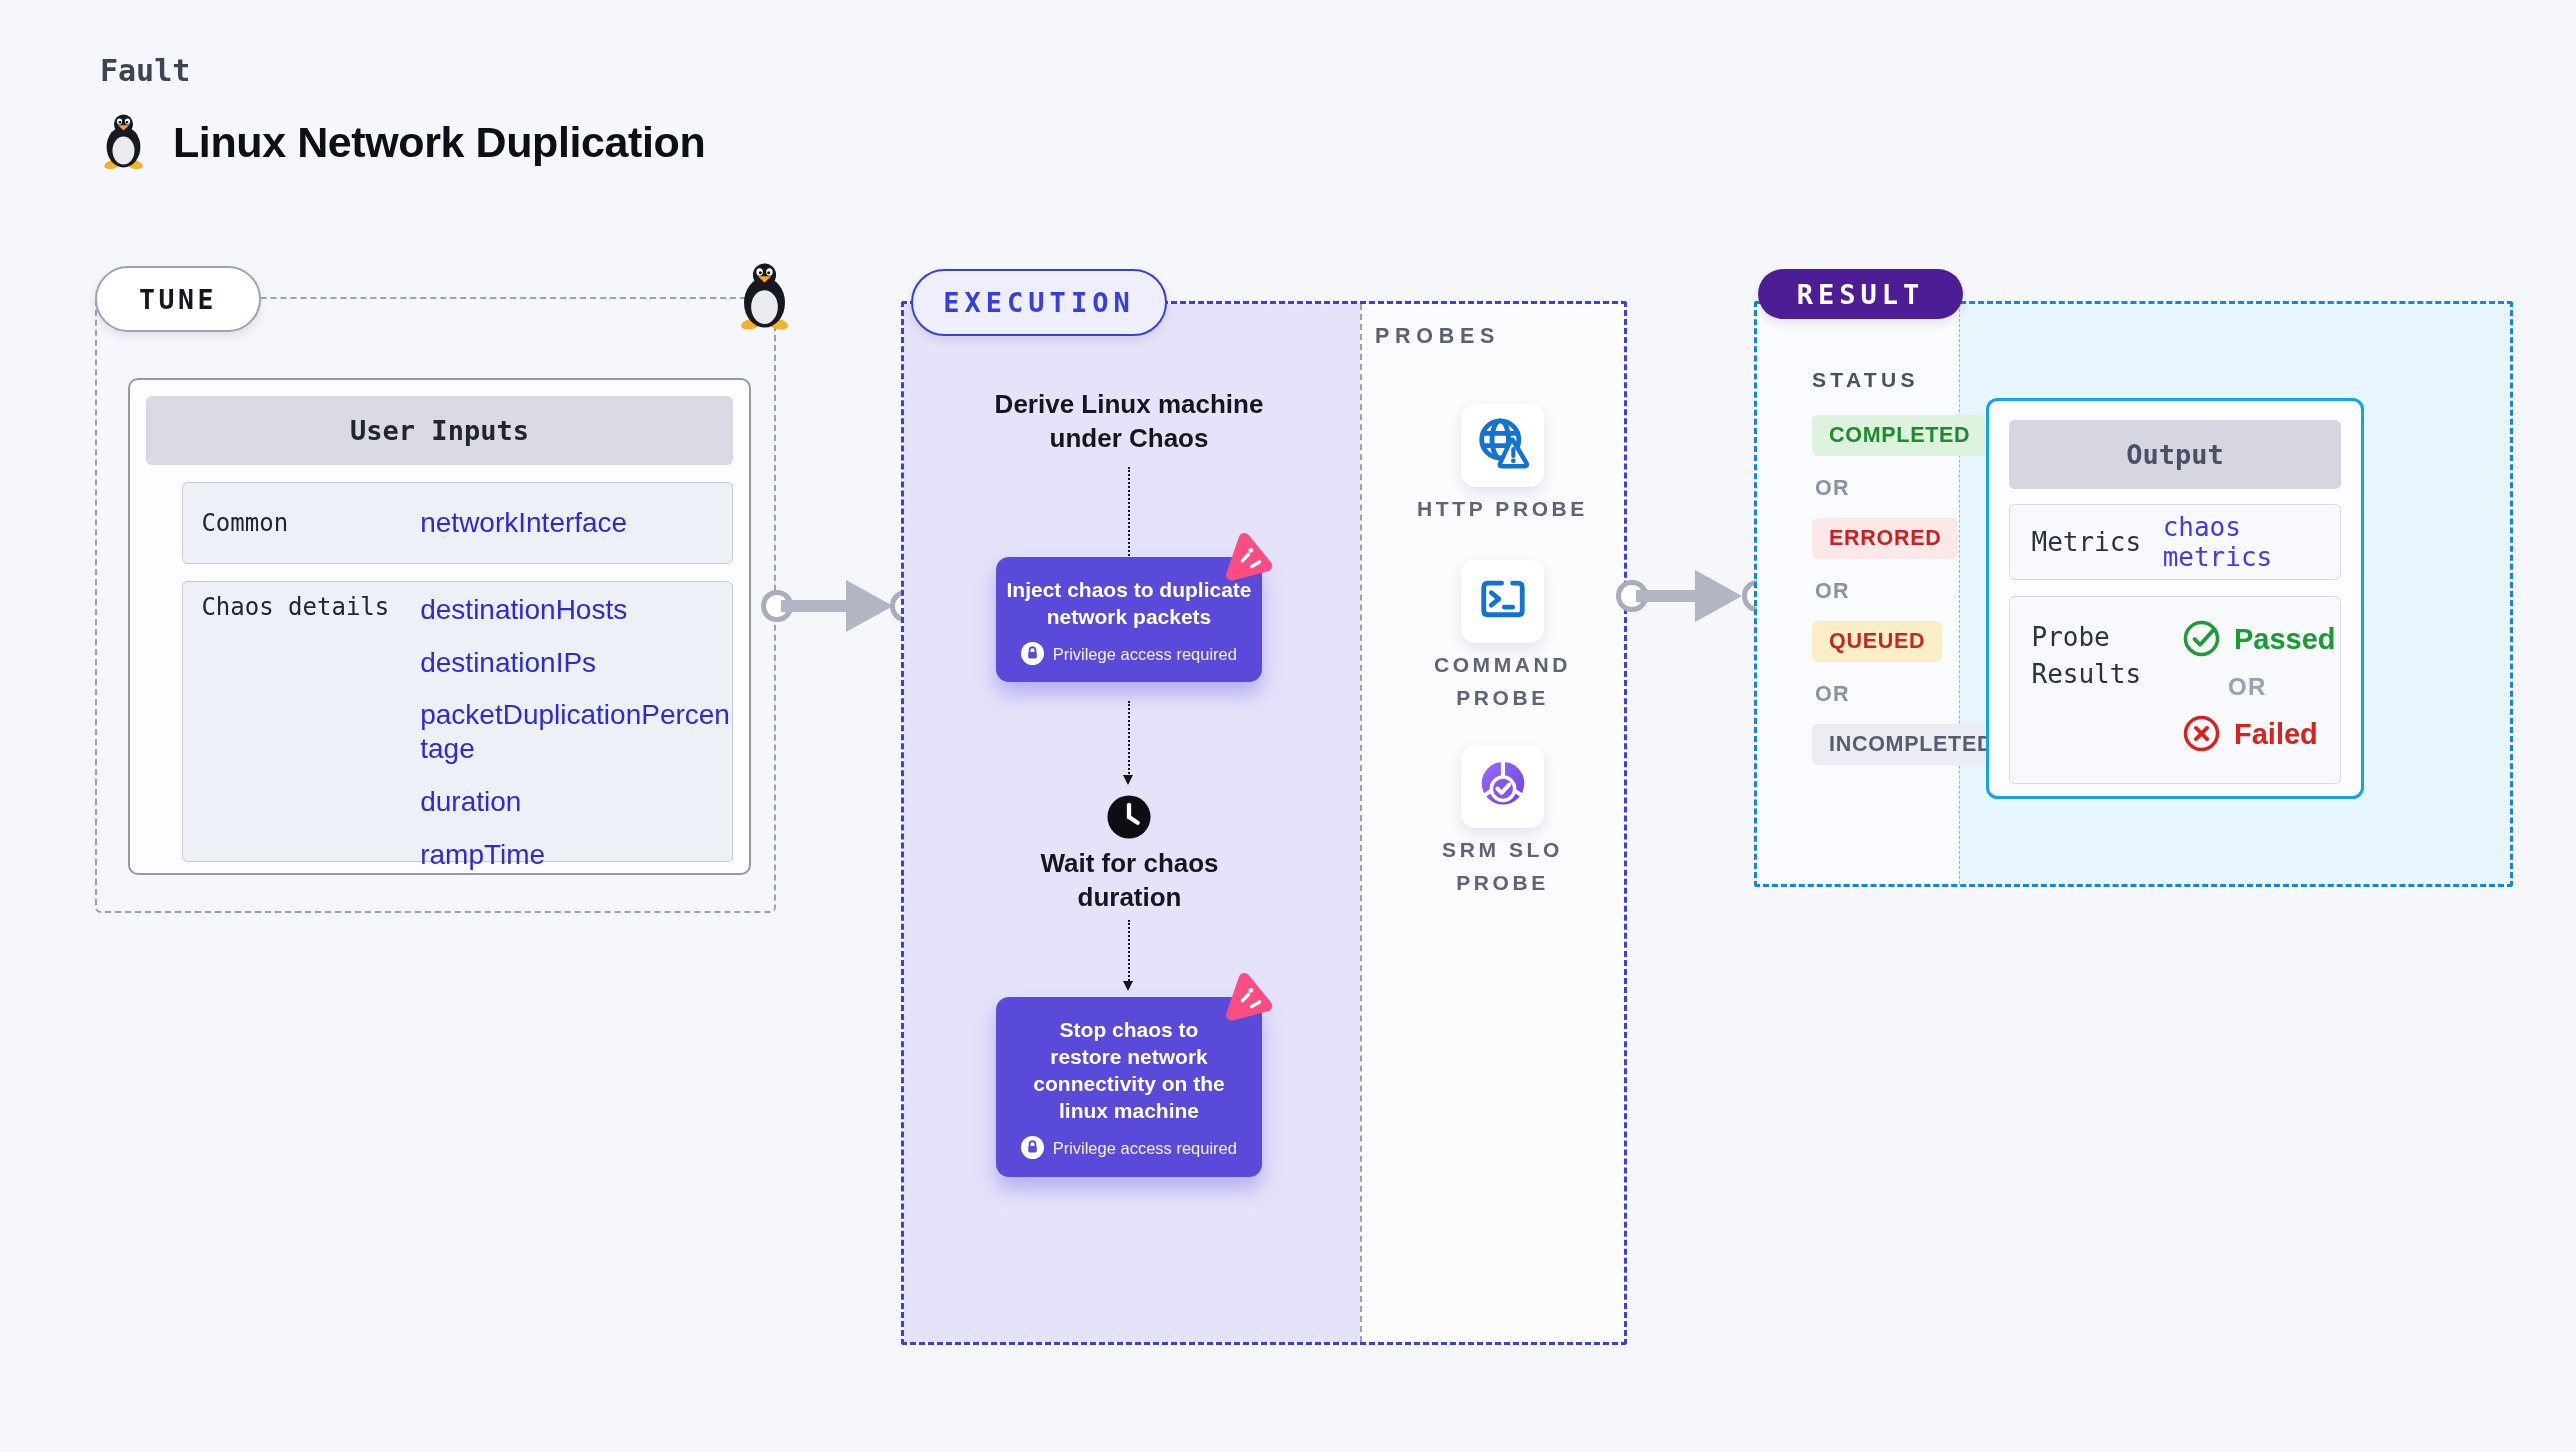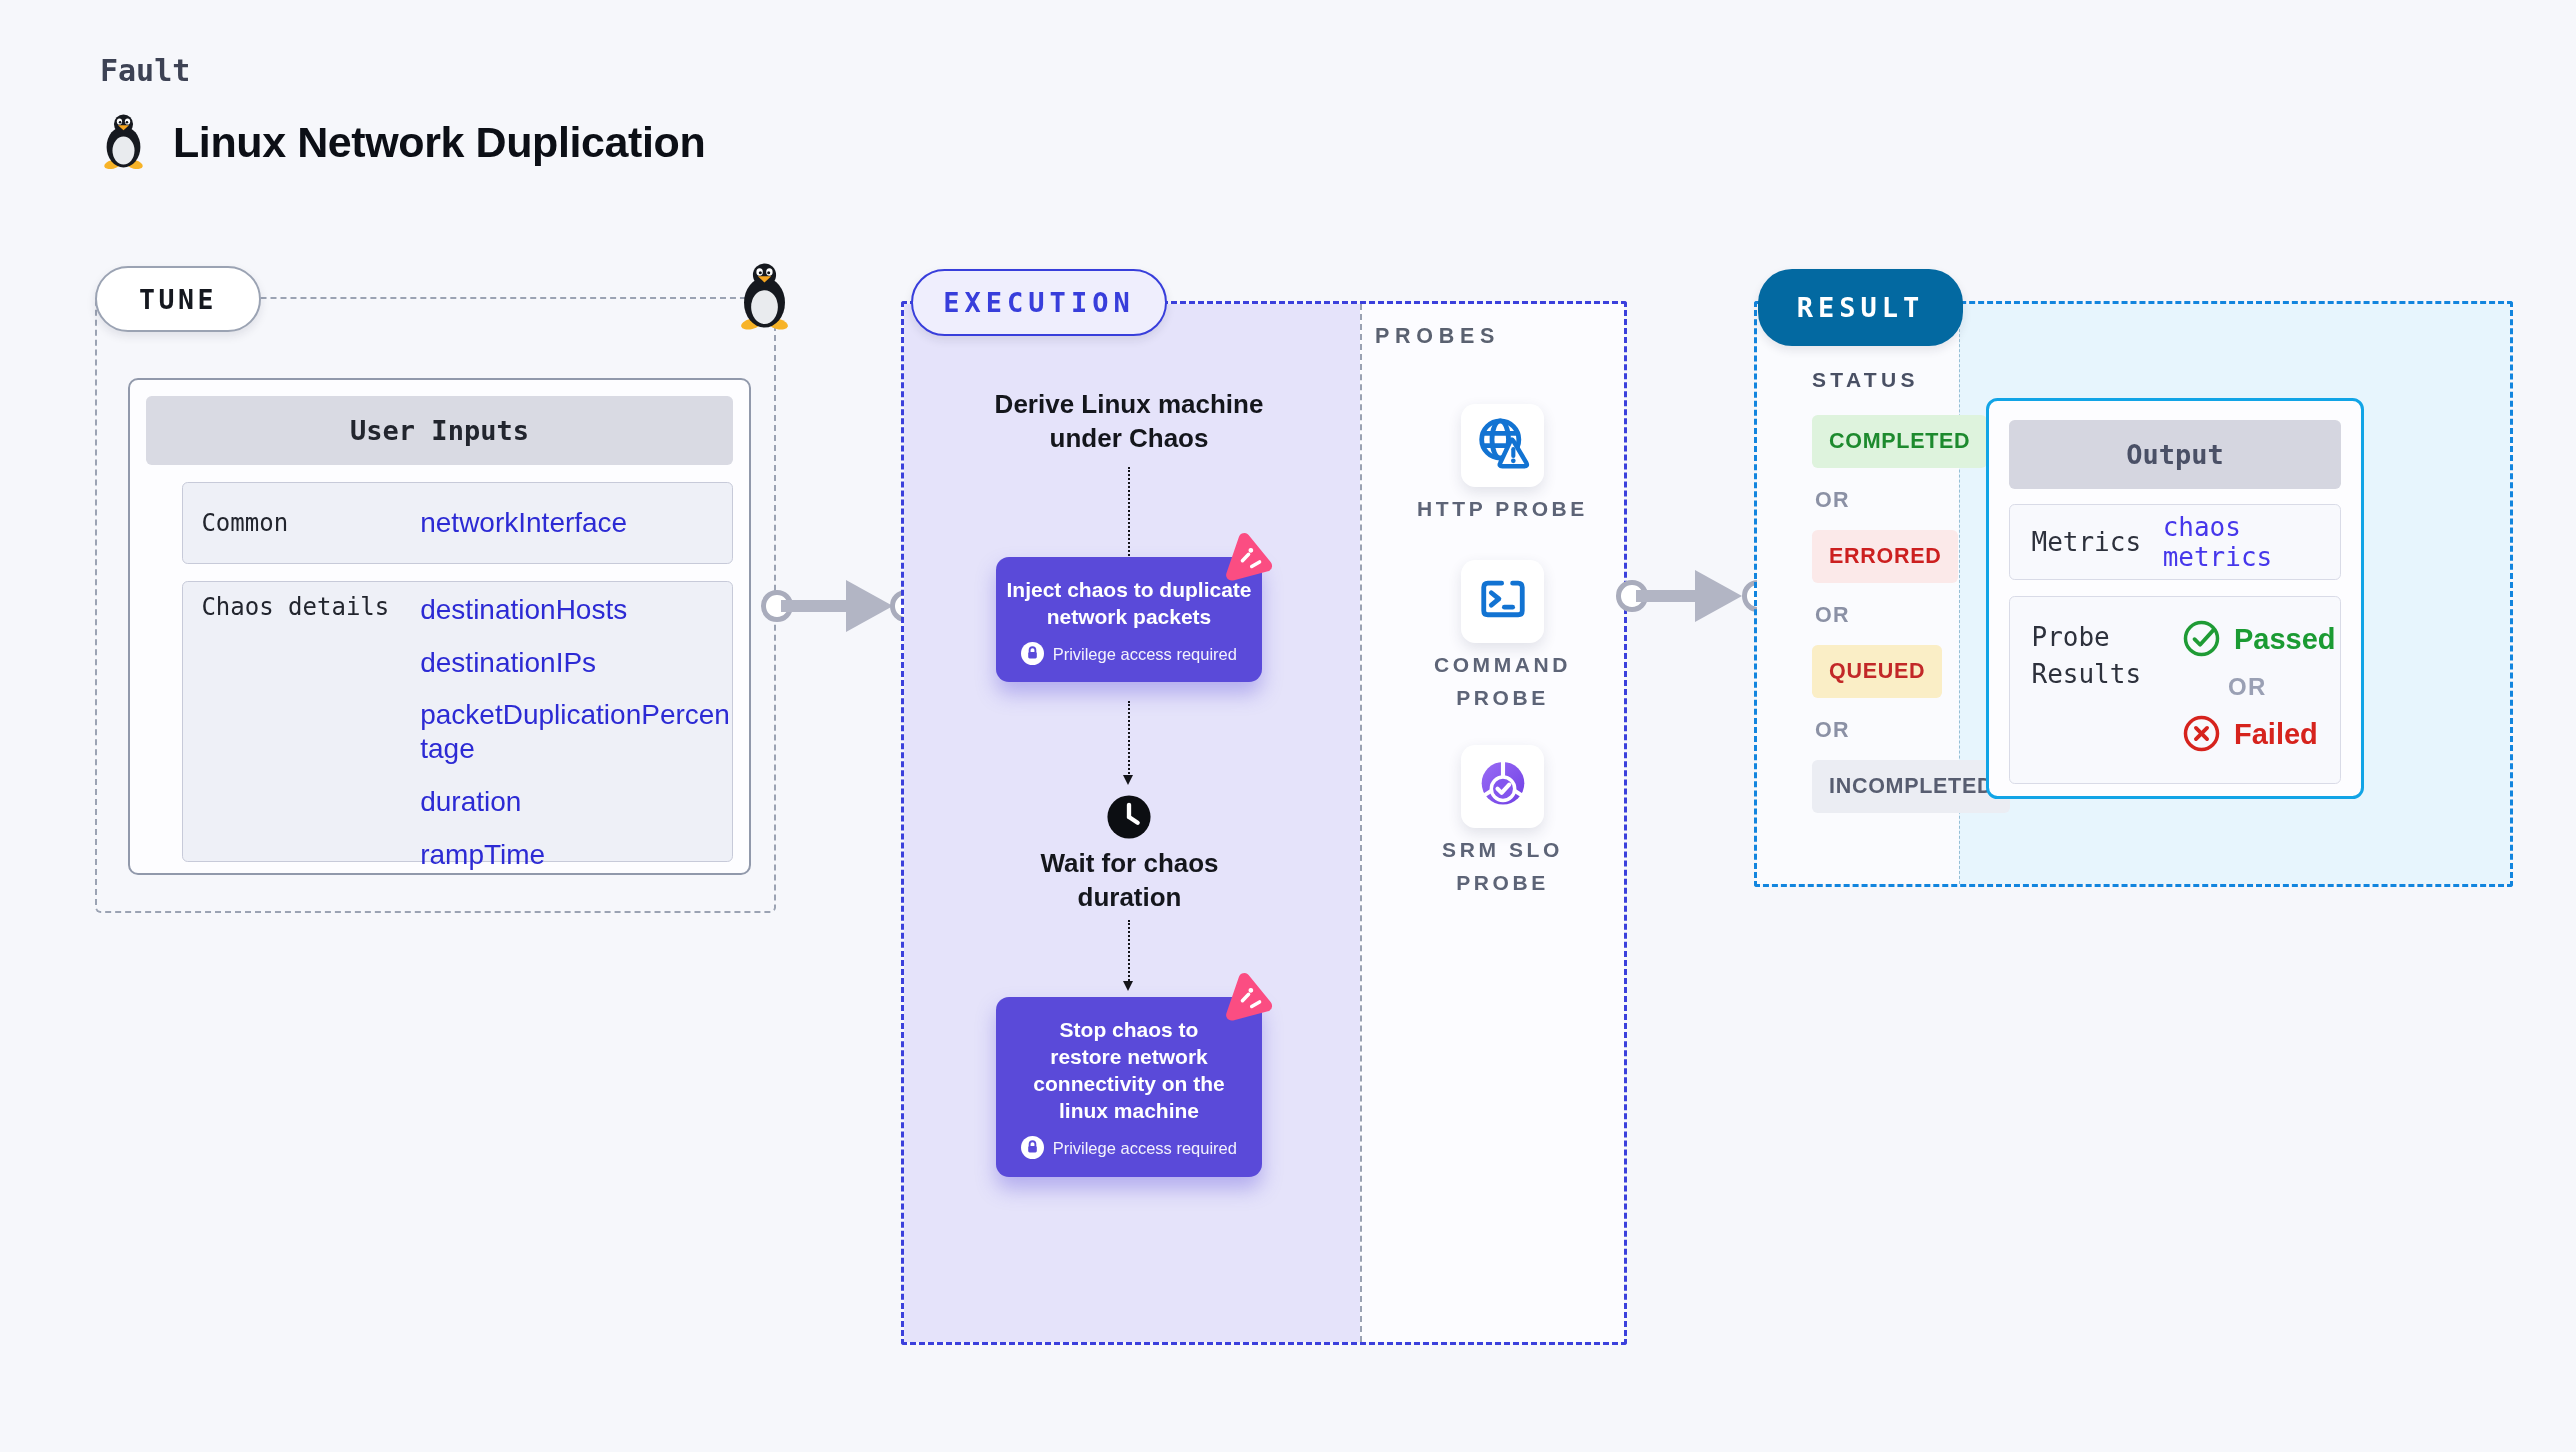--- a/index.html
+++ b/index.html
@@ -9,21 +9,21 @@
 
   
   .kicker{left:100px;top:53px;font-family:"DejaVu Sans Mono",monospace;font-size:30px;font-weight:600;color:#3d4254;}
   .title-row{left:100px;top:105px;display:flex;align-items:center;gap:26px;}
   .page-title{font-size:43px;font-weight:700;color:#0c0f16;letter-spacing:-0.4px;}
 
   
   .pill{display:flex;align-items:center;justify-content:center;font-family:"DejaVu Sans Mono",monospace;font-weight:700;border-radius:34px;box-shadow:0 4.3px 10px rgba(25,32,60,.10);}
   .tune-pill{left:95px;top:266px;width:162px;height:62px;background:#ffffff;border:2.9px solid #9ba3b3;color:#15181f;font-size:26.5px;letter-spacing:3.6px;z-index:3;}
   .exec-pill{left:911px;top:269px;width:252px;height:63px;background:#efeefd;border:2.9px solid #383edb;color:#383edb;font-size:27px;letter-spacing:5px;z-index:3;}
-  .result-pill{left:1758px;top:269px;width:205px;height:77px;background:#0369a1;border:none;color:#ffffff;font-size:27px;letter-spacing:5px;z-index:3;}
+  .result-pill{left:1758px;top:269px;width:205px;height:50px;background:#4c1d95;border:none;color:#ffffff;font-size:27px;letter-spacing:5px;z-index:3;}
 
   
   .tune-box{left:95px;top:297px;width:677px;height:612px;border:2.9px dashed #9ba3b3;border-radius:5.7px;}
   .user-inputs{left:128px;top:378px;width:623px;height:497px;background:#fdfdff;border:2.9px solid #9199ab;border-radius:10px;padding:15.8px;box-sizing:border-box;}
   .ui-header{height:69px;background:#d9dae3;border-radius:5.7px;display:flex;align-items:center;justify-content:center;font-family:"DejaVu Sans Mono",monospace;font-size:27px;font-weight:700;color:#22252e;}
   .ui-row{margin-top:17px;background:#eef0f7;border:1.4px solid #c7cad9;border-radius:5.7px;display:flex;margin-left:36px;}
   .ui-row .lbl{width:241px;padding-left:18.6px;font-family:"DejaVu Sans Mono",monospace;font-size:24px;color:#22252e;}
   .ui-row .vals{display:flex;flex-direction:column;gap:18.6px;}
   .ui-val{font-family:Liberation Sans, sans-serif;font-size:28px;color:#2c2ad4;width:312px;word-break:break-all;line-height:1.22;}
   .row-common{height:80px;align-items:center;}
@@ -49,21 +49,21 @@
   .chaos-badge{position:absolute;right:-13px;top:-27px;width:56px;height:56px;transform:rotate(-8deg);}
   .probes-title{font-size:21.5px;font-weight:700;color:#5a6170;letter-spacing:5.7px;}
   .probe-card{width:83px;height:83px;background:#ffffff;border-radius:14.3px;box-shadow:0 5.7px 14.3px rgba(40,50,80,.12);display:flex;align-items:center;justify-content:center;}
   .probe-label{width:193px;text-align:center;font-size:21px;font-weight:700;color:#5d6477;letter-spacing:3.6px;line-height:1.55;}
 
   
   .result-box{left:1754px;top:301px;width:759px;height:586px;border:3.6px dashed #1285de;border-radius:2.9px;box-sizing:border-box;}
   .status-col{position:absolute;left:0;top:0;bottom:0;width:202px;background:#fafbfe;}
   .output-col{position:absolute;left:202px;right:0;top:0;bottom:0;background:#e7f5fd;border-left:1.4px dashed #93bed6;box-sizing:border-box;}
   .status-title{font-size:21px;font-weight:700;color:#495064;letter-spacing:4.3px;}
-  .badge{display:inline-block;width:fit-content;padding:14px 17px;border-radius:5.7px;font-size:21.5px;font-weight:800;letter-spacing:0.7px;margin-bottom:20px;}
+  .badge{display:inline-block;width:fit-content;padding:8px 17px;border-radius:5.7px;font-size:21.5px;font-weight:800;letter-spacing:0.7px;margin-bottom:20px;}
   .badge.completed{background:#def3dd;color:#1d8a2e;}
   .badge.errored{background:#fbe9e9;color:#cc1f1f;}
   .badge.queued{background:#faeec6;color:#c22828;}
   .badge.incompleted{background:#ebedf3;color:#575d70;margin-bottom:0;}
   .or-label{font-size:21.5px;font-weight:700;color:#8b91a5;letter-spacing:1.4px;margin:0 0 17px 2.9px;}
   .output-box{left:1986px;top:398px;width:378px;height:401px;background:#fdfdff;border:3.6px solid #11a4e6;border-radius:11.5px;padding:18.6px 20px;box-sizing:border-box;}
   .out-header{height:69px;background:#d5d6e0;border-radius:5.7px;display:flex;align-items:center;justify-content:center;font-family:"DejaVu Sans Mono",monospace;font-size:27px;font-weight:700;color:#4a5066;}
   .out-row{margin-top:15.8px;border:1.4px solid #d9dbe7;background:#f8f9fd;border-radius:5.7px;display:flex;box-sizing:border-box;}
   .out-row .olbl{width:172px;padding-left:21.5px;font-family:"DejaVu Sans Mono",monospace;font-size:26px;color:#2d313c;line-height:1.45;box-sizing:border-box;}
   .metrics-row{height:76px;align-items:center;}

